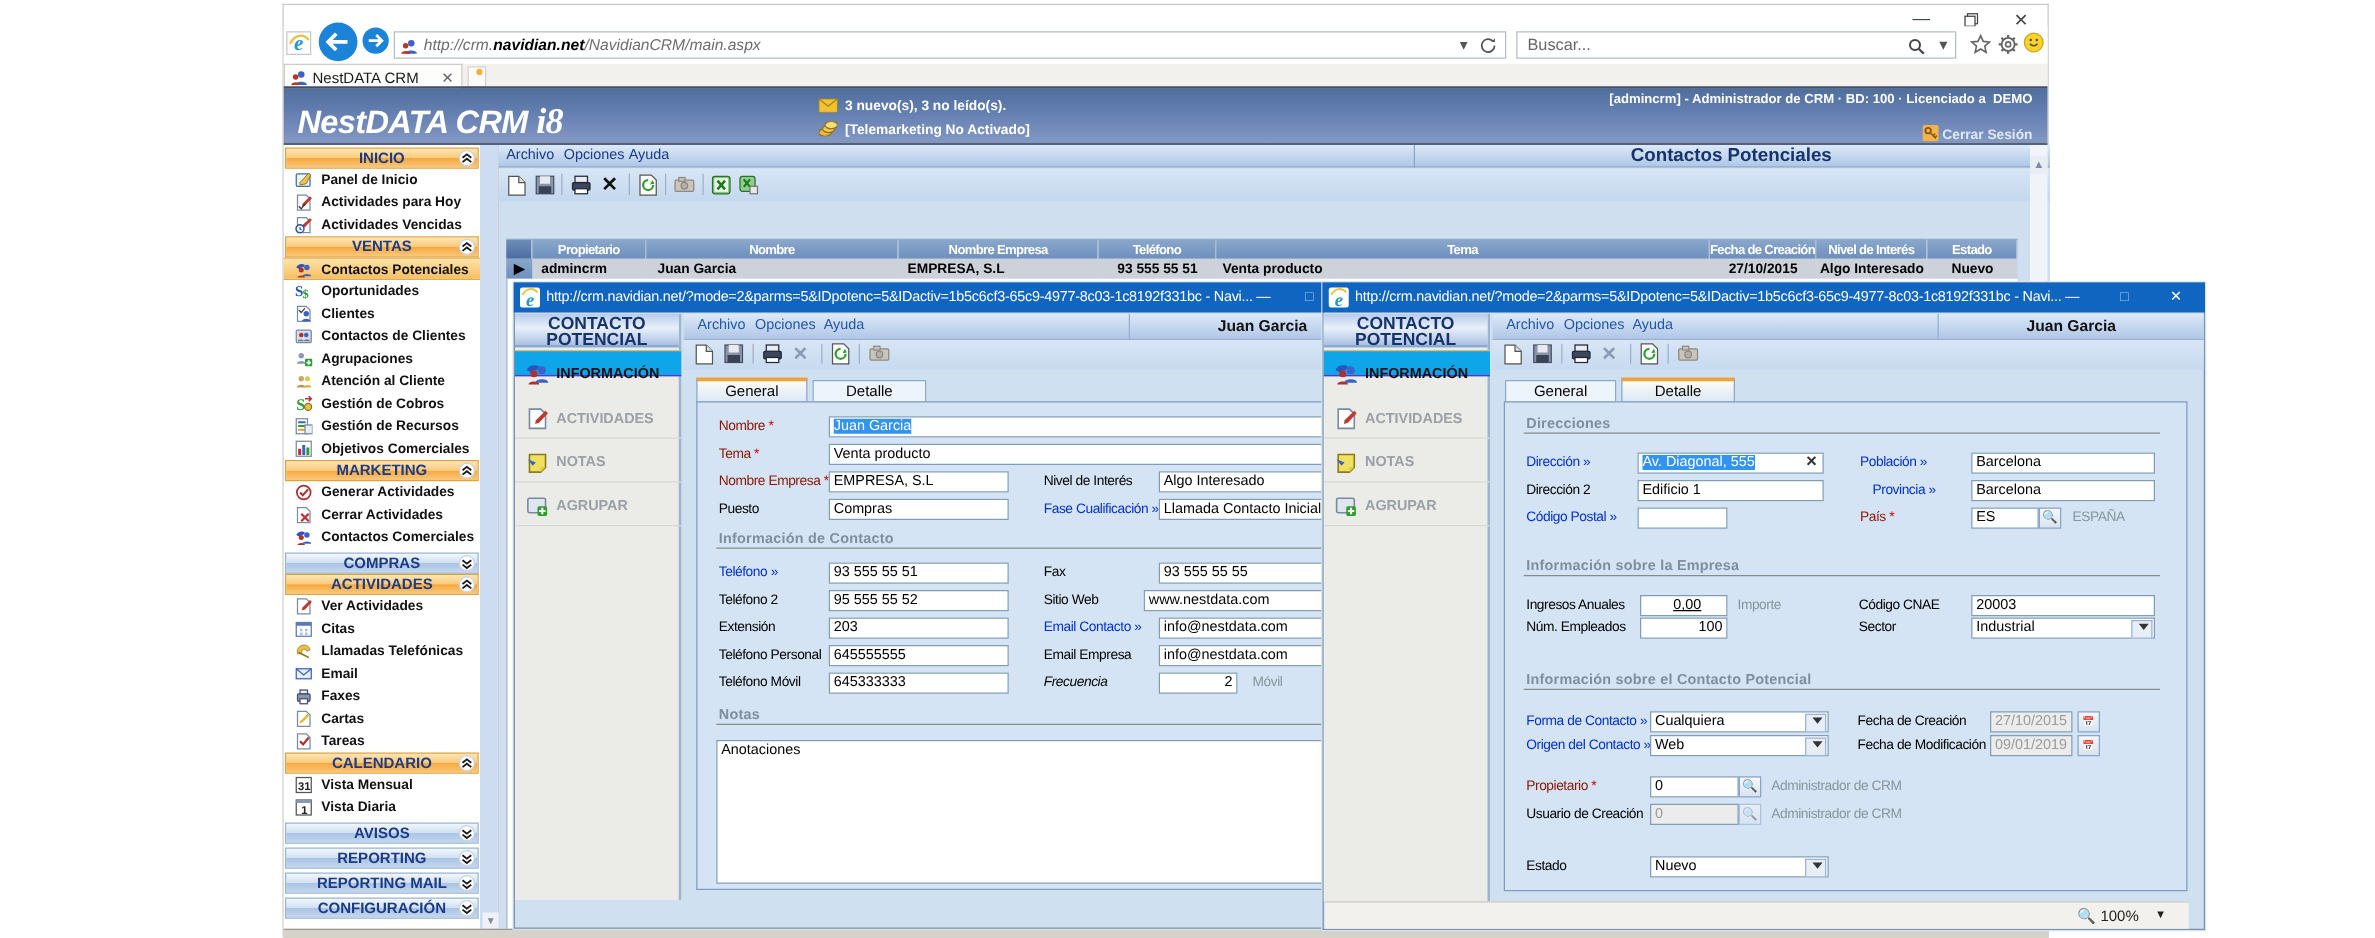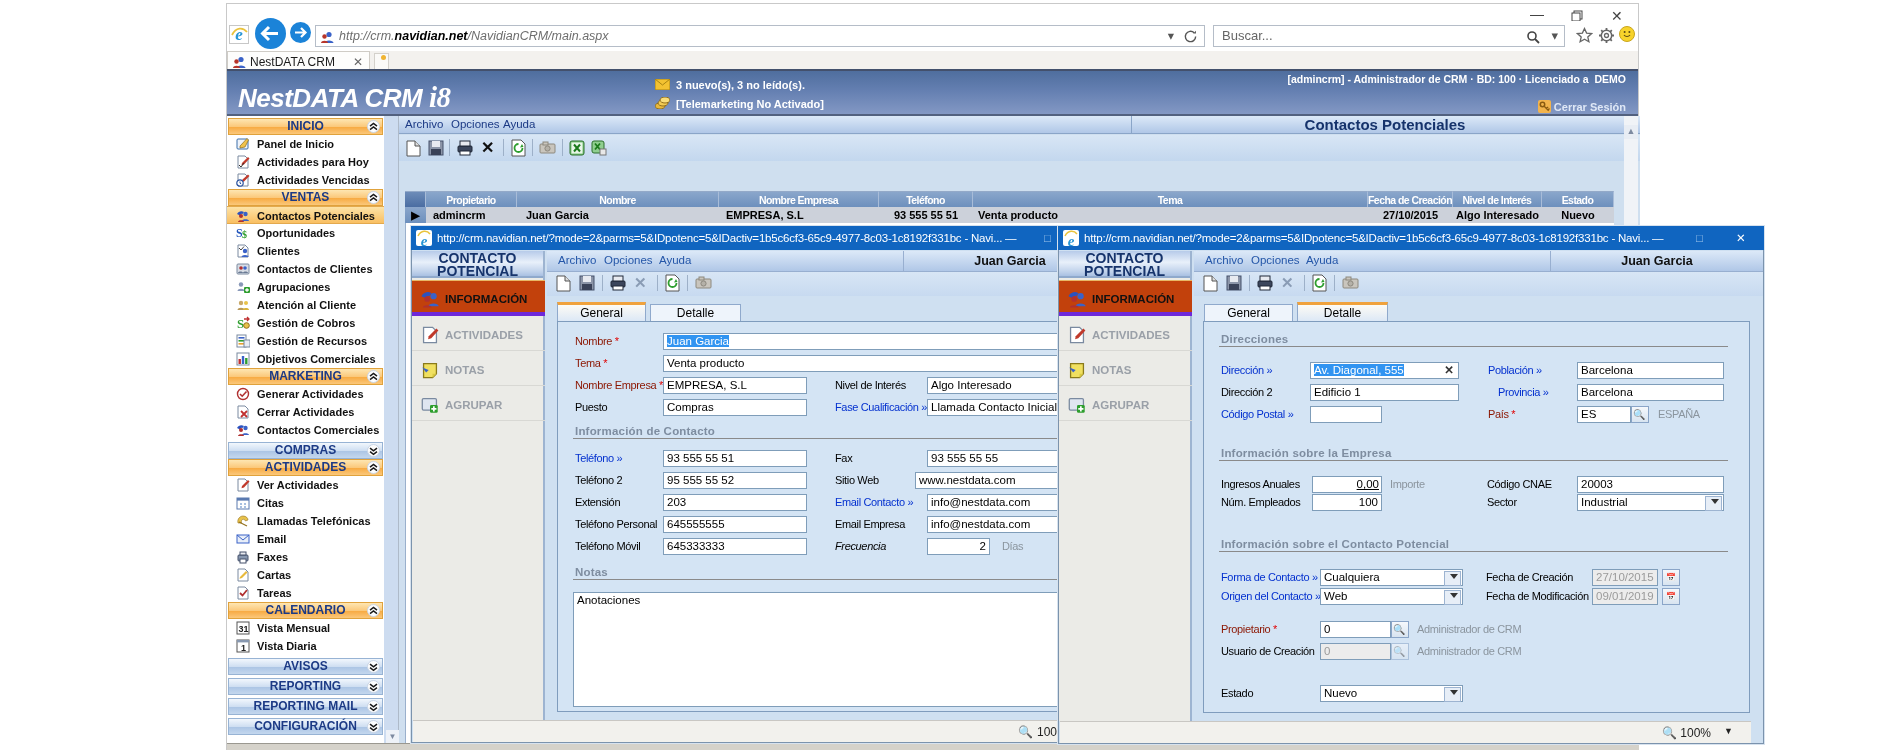--- a/index.html
+++ b/index.html
@@ -35,21 +35,21 @@
   
   .gh { position:absolute; top:75px; height:16px; background:linear-gradient(180deg,#8aa6cb,#6d90bd); border-right:1px solid #a8bcd8; border-top:1px solid #93a9c8; color:#fff; font-size:10.5px; letter-spacing:-0.55px; font-weight:bold; text-align:center; line-height:16px; white-space:nowrap; overflow:hidden; }
   .gd { position:absolute; top:91px; height:16px; background:#ccd1da; font-size:11px; font-weight:bold; color:#000; line-height:16px; white-space:nowrap; }
   
   .popup { position:absolute; width:706px; background:#cfe0f1; border:1px solid #7b93ad; box-shadow:0 0 0 1px #d7e2ee; }
   .ptitle { position:absolute; left:-1px; top:-1px; right:-1px; height:24px; background:#1065c0; color:#fff; font-size:11.5px; letter-spacing:-0.2px; line-height:24px; white-space:nowrap; }
   .pie { position:absolute; left:5px; top:4px; width:16px; height:16px; background:#fff; border-radius:2px; text-align:center; }
   .psidebar { position:absolute; left:0px; top:0px; width:133px; bottom:22px; background:#ebebe7; border-right:2px solid #9db4d1; }
   .pshead { height:27px; background:linear-gradient(180deg,#b7cbe9 0%,#e8f0fa 45%,#c3d4ec 80%,#a9c0e2 100%); border-bottom:2px solid #8fa9cc; text-align:center; font-size:14px; font-weight:bold; color:#16336b; line-height:13px; padding-top:1px; }
   .pitem { position:absolute; left:0; width:133px; height:31px; border-bottom:1px solid #d8d8d4; font-size:11.5px; font-weight:bold; color:#9aa0a8; line-height:31px; padding-left:33px; }
-  .pitem.sel { background:#c2410c; border-top:1px solid #e8b765; border-bottom:4px solid #6d28d9; color:#111; height:36px; line-height:36px; }
+  .pitem.sel { background:#0ea5e9; border-top:1px solid #e8b765; border-bottom:1px solid #6d28d9; color:#111; height:21px; line-height:36px; }
   .pmenu { position:absolute; left:135px; top:0px; right:0px; height:21px; background:linear-gradient(180deg,#dce9f8 0%,#b0c7e7 100%); border-bottom:1px solid #98afd0; font-size:11.5px; color:#2456a8; }
   .pname { position:absolute; top:0; height:21px; border-left:1px solid #98afd0; text-align:center; font-size:12.5px; font-weight:bold; color:#111; line-height:21px; }
   .ptool { position:absolute; left:135px; top:21px; right:0; height:24px; background:linear-gradient(180deg,#d8e6f5,#c7daf0); }
   .tab { position:absolute; top:0; height:18px; text-align:center; line-height:17px; border:1px solid #8fa9cc; font-size:12px; color:#000; }
   .tab.on { background:linear-gradient(180deg,#fdfbf5,#dce8f6); border-top:3px solid #f0a23c; height:20px; }
   .tab.off { background:#eef4fb; }
   .panel { position:absolute; background:#d4e4f4; border:1px solid #7f9cbd; }
   .pstatus { position:absolute; left:1px; right:1px; bottom:0; height:22px; background:#f2f1ed; border-top:1px solid #c9c7c3; font-size:12px; color:#222; }
   .flabel { position:absolute; font-size:11px; letter-spacing:-0.35px; color:#000; white-space:nowrap; }
   .flabel.req { color:#8b1500; }
@@ -518,28 +518,25 @@
       <div class="flabel lnk" style="left:423px; top:245px;">Email Contacto</div>
       <div class="finput" style="left:515px; top:243px; width:178px;">info@nestdata.com</div>
       <div class="flabel" style="left:163px; top:267px;">Teléfono Personal</div>
       <div class="finput" style="left:251px; top:265px; width:144px;">645555555</div>
       <div class="flabel" style="left:423px; top:267px;">Email Empresa</div>
       <div class="finput" style="left:515px; top:265px; width:178px;">info@nestdata.com</div>
       <div class="flabel" style="left:163px; top:289px;">Teléfono Móvil</div>
       <div class="finput" style="left:251px; top:287px; width:144px;">645333333</div>
       <div class="flabel" style="left:423px; top:289px;font-style:italic;">Frecuencia</div>
       <div class="finput" style="left:515px; top:287px; width:63px; text-align:right; padding-right:3px;">2</div>
-      <div class="flabel gray" style="left:590px; top:289px;">Días</div>
+      <div class="flabel gray" style="left:590px; top:289px;">Móvil</div>
       <div class="sect" style="left:163px; top:315px;">Notas</div>
       <div class="shr" style="left:161px; top:328px; width:532px;"></div>
       <div class="finput" style="left:161px; top:341px; width:532px; height:115px;">Anotaciones</div>
     </div>
-    <div class="pstatus">
-        <span style="position:absolute; right:58px; top:4px;">🔍 100</span>
-      </div>
   </div>
 </div>
 
 <div class="popup" id="pop2" style="left:1058px; top:226px; height:518px;">
   <div class="ptitle">
     <div class="pie"><span style="font:bold italic 15px 'Liberation Serif', serif; color:#2795d5; line-height:16px;">e</span><svg style="position:absolute; left:1px; top:0px;" width="14" height="7" viewBox="0 0 14 7">
           <path d="M1 6 C4 0 10 0 13 4" fill="none" stroke="#eac33b" stroke-width="1.5"></path>
         </svg></div>
     <span style="position:absolute; left:26px; width:570px; overflow:hidden;">http://crm.navidian.net/?mode=2&amp;parms=5&amp;IDpotenc=5&amp;IDactiv=1b5c6cf3-65c9-4977-8c03-1c8192f331bc - Navi...</span>
     <span style="position:absolute; left:594px; top:0px;">—</span>
@@ -623,21 +620,21 @@
       <div class="finput" style="left:518px; top:133px; width:147px;">Barcelona</div>
       <div class="flabel lnk" style="left:162px; top:157px;">Código Postal</div>
       <div class="finput" style="left:251px; top:155px; width:72px;"></div>
       <div class="flabel req" style="left:429px; top:157px;">País</div>
       <div class="finput" style="left:518px; top:155px; width:54px;">ES</div>
       <div class="mag" style="left:572px; top:155px;">🔍</div>
       <div class="flabel gray" style="left:599px; top:157px;">ESPAÑA</div>
       <div class="sect" style="left:162px; top:196px;">Información sobre la Empresa</div>
       <div class="shr" style="left:160px; top:209px; width:509px;"></div>
       <div class="flabel" style="left:162px; top:227px;">Ingresos Anuales</div>
-      <div class="finput" style="left:253px; top:225px; width:70px; text-align:right; padding-right:2px;text-decoration:underline;">0,00</div>
+      <div class="finput" style="left:253px; top:225px; width:70px; text-align:right; padding-right:20px;text-decoration:underline;">0,00</div>
       <div class="flabel gray" style="left:331px; top:227px;">Importe</div>
       <div class="flabel" style="left:428px; top:227px;">Código CNAE</div>
       <div class="finput" style="left:518px; top:225px; width:147px;">20003</div>
       <div class="flabel" style="left:162px; top:245px;">Núm. Empleados</div>
       <div class="finput" style="left:253px; top:243px; width:70px; text-align:right; padding-right:3px;">100</div>
       <div class="flabel" style="left:428px; top:245px;">Sector</div>
       <div class="fsel" style="left:518px; top:243px; width:147px;">Industrial<b class="ar"></b></div>
       <div class="sect" style="left:162px; top:287px;">Información sobre el Contacto Potencial</div>
       <div class="shr" style="left:160px; top:300px; width:509px;"></div>
       <div class="flabel lnk" style="left:162px; top:320px;">Forma de Contacto</div>

